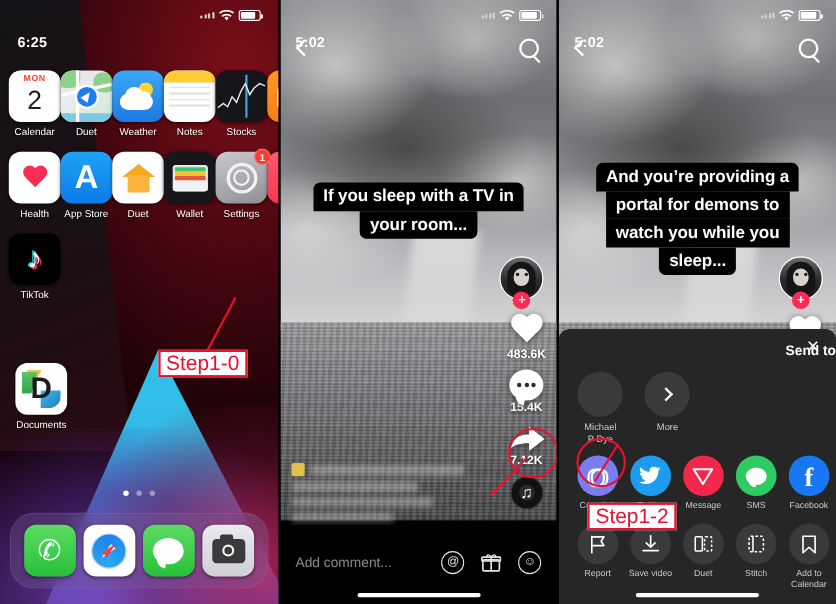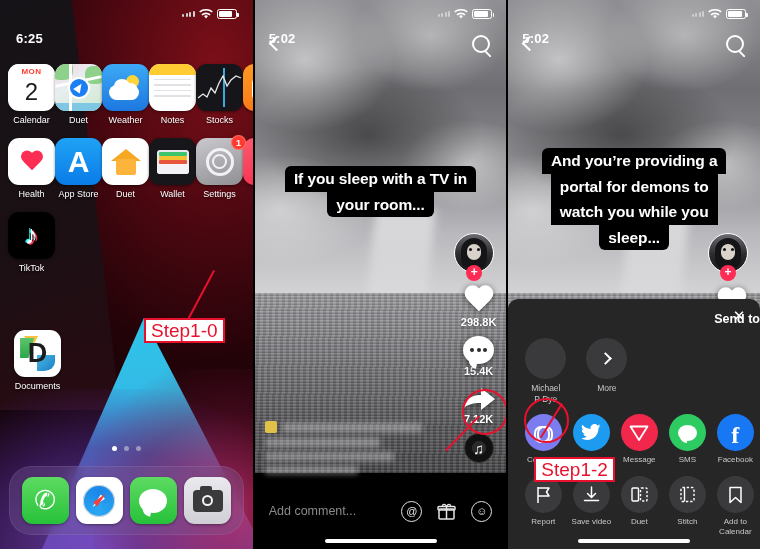--- a/index.html
+++ b/index.html
@@ -560,21 +560,21 @@
           <div class="face"></div>
         <div class="eye" style="left:14px"></div>
           <div class="eye" style="left:22px"></div>
       </div>
       <div class="plus">+</div>
     </div>
 
     <div class="actions" style="top:286px">
       <div class="action">
         <div class="big-heart"></div>
-        <span class="cnt">298.8K</span>
+        <span class="cnt">483.6K</span>
       </div>
       <div class="action">
         <div class="bubble">
             <i></i>
             <i></i>
             <i></i>
           </div>
         <span class="cnt">15.4K</span>
       </div>
       <div class="action">

